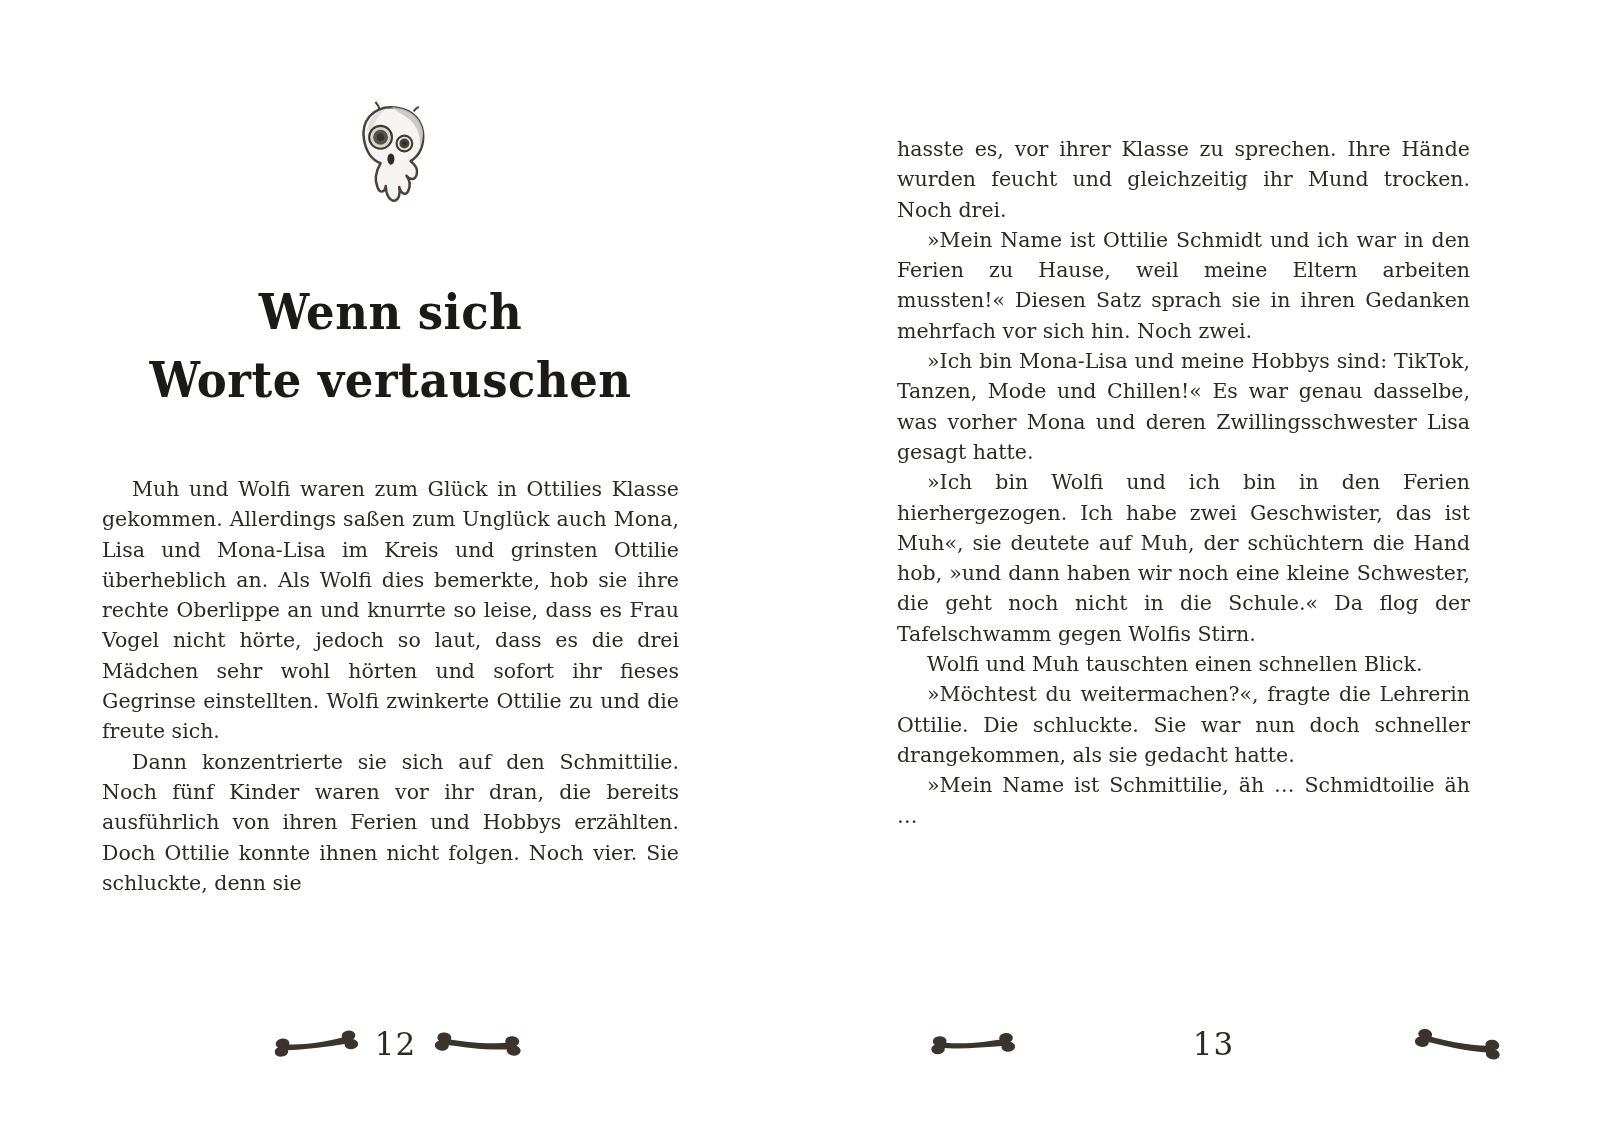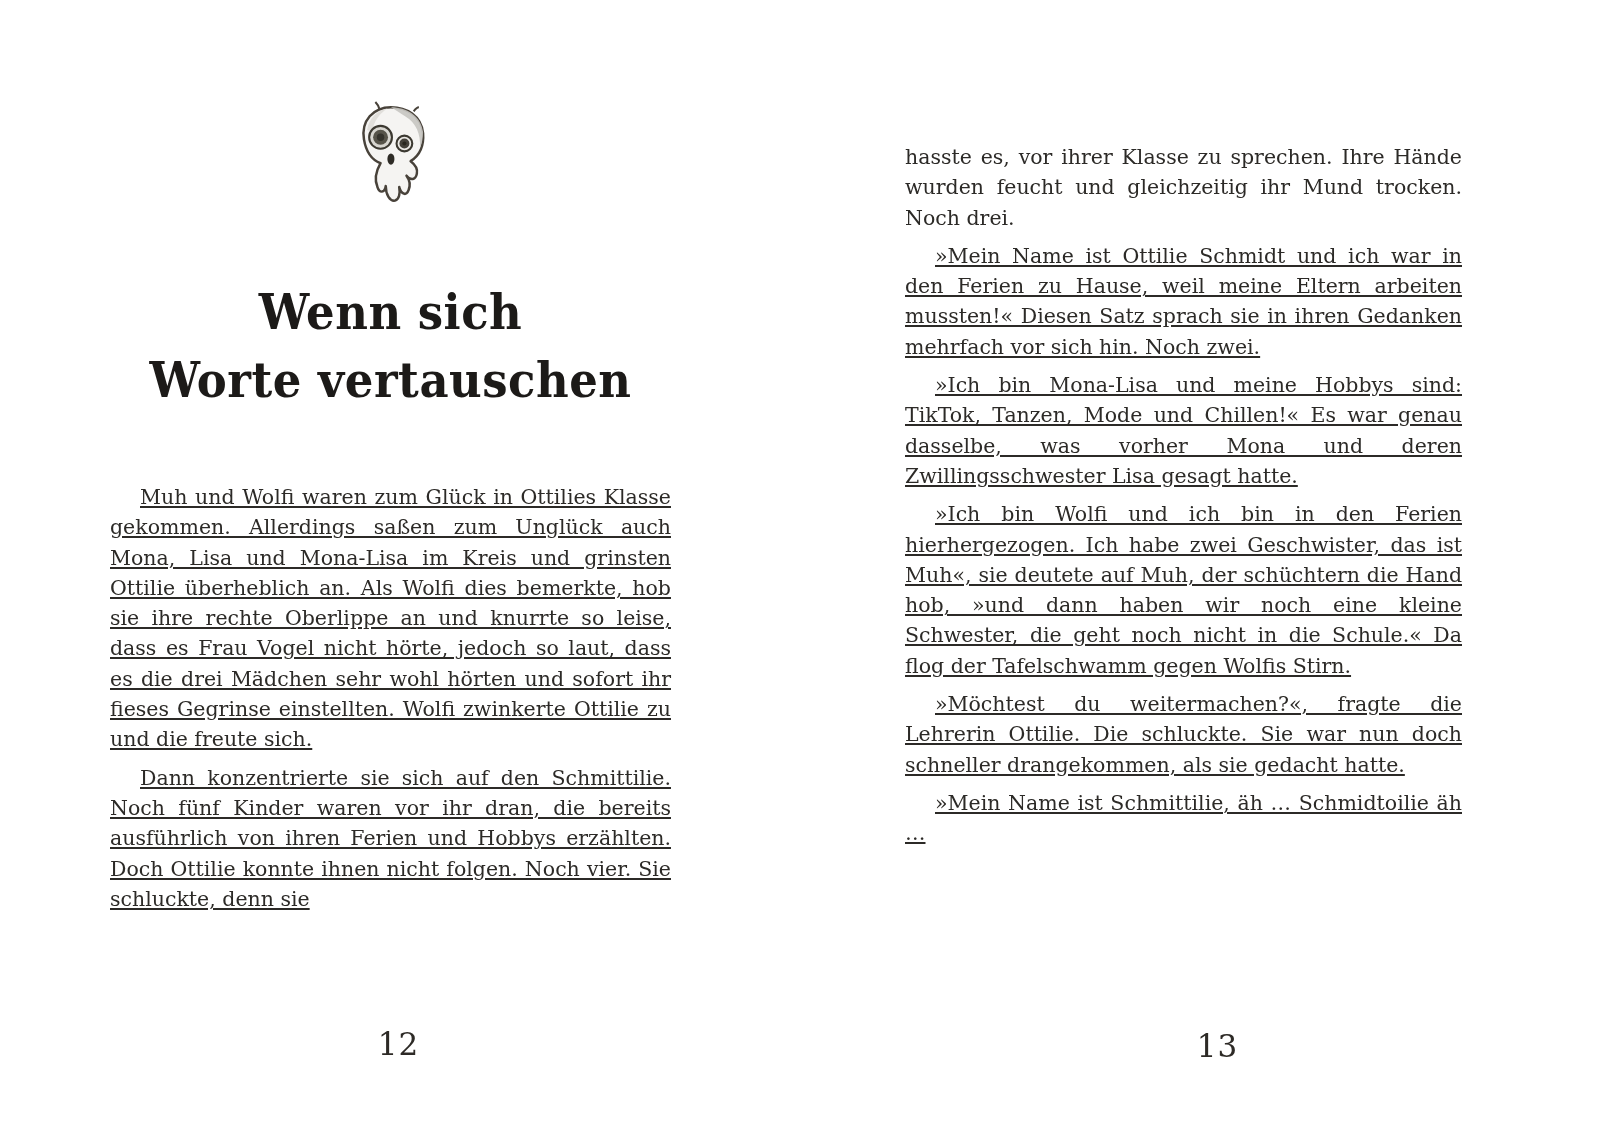--- a/index.html
+++ b/index.html
@@ -23,28 +23,28 @@
     letter-spacing:0.5px; color:#1c1a18;
     transform:scaleY(1.06); transform-origin:top center;
   }
   .title-line { display:block; }
 
   .body-block { position:absolute; left:0; right:0; overflow:hidden; }
   .body-left  { top:474px; height:540px; }
   .body-right { top:134px; height:880px; }
 
   .para {
-    margin:8px; font-size:20.5px; line-height:30.3px;
+    margin:0; font-size:20.5px; line-height:30.3px;
     text-align:justify; color:#2c2a27;
   }
-  .para.indent { text-indent:30px;text-decoration:underline; }
+  .para.indent { text-indent:30px; }
 
   .page-footer {
     position:absolute; top:1016px; left:0; right:0; height:56px;
-    display:flex; align-items:center; justify-content:center; gap:15px;flex-direction:column;
+    display:flex; align-items:center; justify-content:center; gap:15px;
   }
   .footer-left  { transform:translateX(8px); }
   .footer-right { transform:translateX(34px);justify-content:space-between; }
 
   .page-number {
     font-size:31px; color:#2d2a26; line-height:1;
     padding:0 2px; letter-spacing:1px;
   }
   .bone { display:block; }
   .tilt-a { transform:rotate(-6deg); }
@@ -113,20 +113,21 @@
     </footer>
   </section>
 
   <section class="page page-right">
 
     <div class="body-block body-right" id="right-paragraphs">
         <p class="para">hasste es, vor ihrer Klasse zu sprechen. Ihre Hände wurden feucht und gleichzeitig ihr Mund trocken. Noch drei.</p>
         <p class="para indent">»Mein Name ist Ottilie Schmidt und ich war in den Ferien zu Hause, weil meine Eltern arbeiten mussten!« Diesen Satz sprach sie in ihren Gedanken mehrfach vor sich hin. Noch zwei.</p>
         <p class="para indent">»Ich bin Mona-Lisa und meine Hobbys sind: TikTok, Tanzen, Mode und Chillen!« Es war genau dasselbe, was vorher Mona und deren Zwillingsschwester Lisa gesagt hatte.</p>
         <p class="para indent">»Ich bin Wolfi und ich bin in den Ferien hierhergezogen. Ich habe zwei Geschwister, das ist Muh«, sie deutete auf Muh, der schüchtern die Hand hob, »und dann haben wir noch eine kleine Schwester, die geht noch nicht in die Schule.« Da flog der Tafelschwamm gegen Wolfis Stirn.</p>
+        <p class="para indent">Wolfi und Muh tauschten einen schnellen Blick.</p>
         <p class="para indent">»Möchtest du weitermachen?«, fragte die Lehrerin Ottilie. Die schluckte. Sie war nun doch schneller drangekommen, als sie gedacht hatte.</p>
         <p class="para indent">»Mein Name ist Schmittilie, äh … Schmidtoilie äh …</p>
       </div>
 
     <footer class="page-footer footer-right">
       <svg class="bone tilt-c" viewBox="0 0 86 24" width="84" height="24">
         <g fill="#3a342c">
           <ellipse cx="9" cy="8" rx="7" ry="5.2"></ellipse>
           <ellipse cx="7" cy="16" rx="7" ry="5.2"></ellipse>
           <ellipse cx="77" cy="7" rx="7" ry="5.2"></ellipse>

